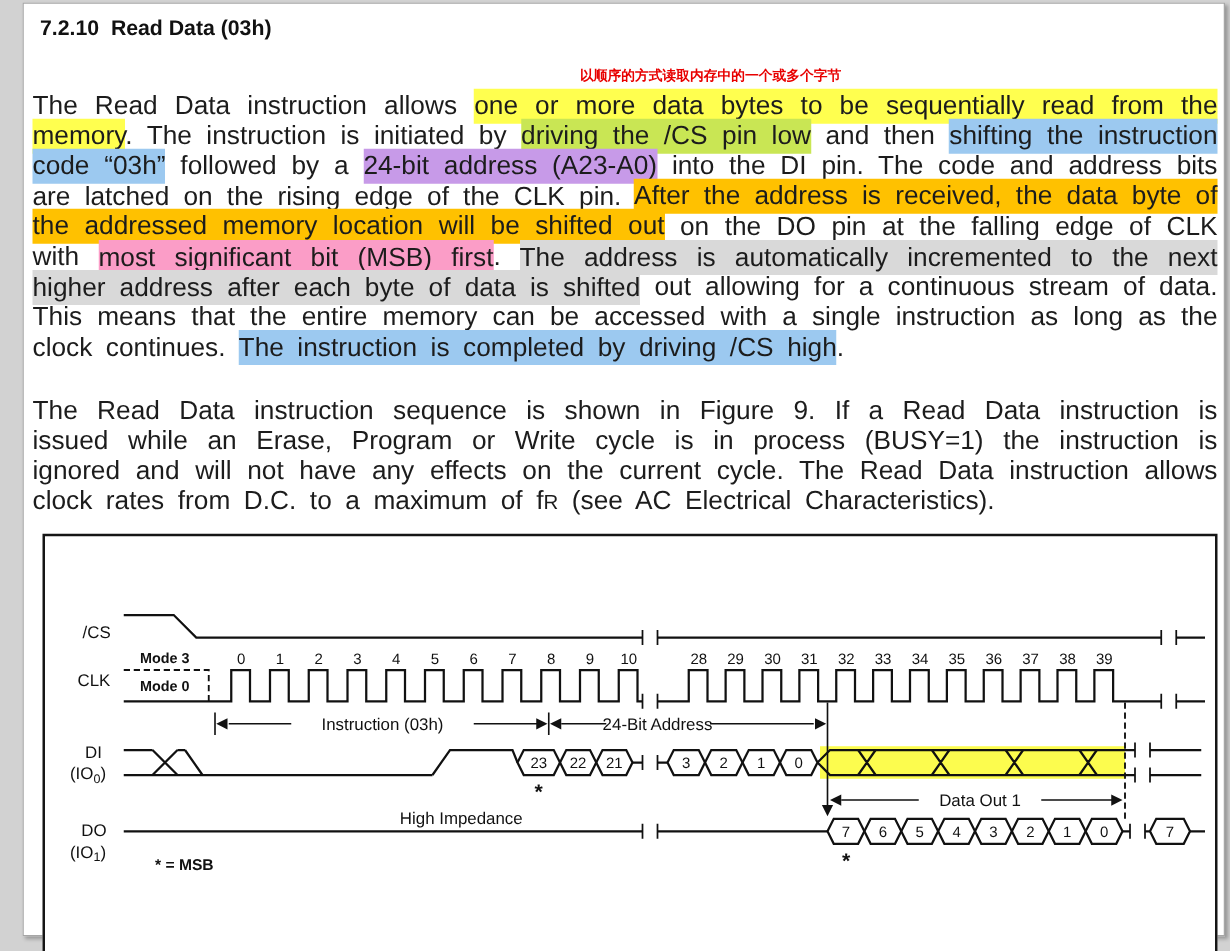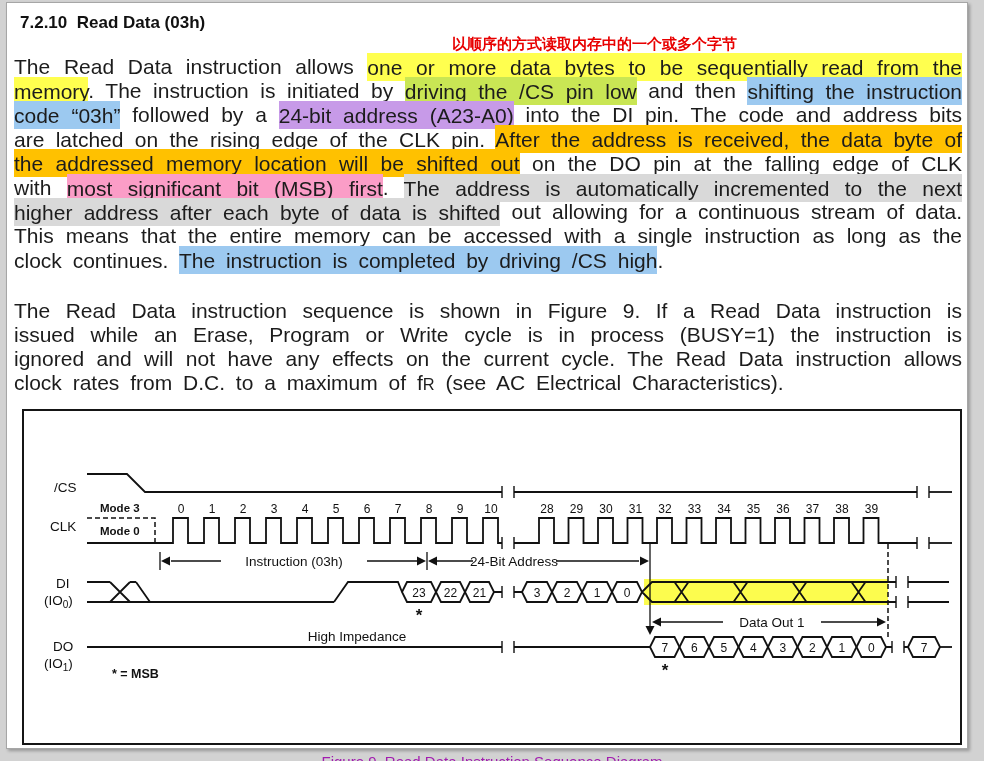--- a/index.html
+++ b/index.html
@@ -2,30 +2,30 @@
 <html style="--annotation-red: #e80000;"><head>
 <meta charset="utf-8">
 <style>
   html,body{margin:0;padding:0;}
   body{
     width:984px;height:761px;position:relative;overflow:hidden;
     background:#d2d2d2;
     font-family:"Liberation Sans",sans-serif;
   }
   .page{
-    position:absolute;left:6px;top:2px;width:962px;height:747px;
+    position:absolute;left:18px;top:2px;width:962px;height:747px;
     background:#ffffff;border:1px solid #a6a6a6;box-sizing:border-box;
     padding:0 7px;box-shadow:2px 2px 3px rgba(0,0,0,.28);
   }
   h1.title{
     margin:9px 0 0 6px;font-size:17px;line-height:22px;font-weight:bold;
     color:#111;white-space:pre;
   }
   .cn{
-    margin:1px 0 0 438px;font-size:15px;line-height:17px;font-weight:bold;
+    margin:19px 0 0 438px;font-size:11px;line-height:17px;font-weight:bold;
     color:var(--annotation-red,#e80000);
   }
   p.body{
     width:948px;margin:3px 0 0 0;font-size:21px;line-height:24.2px;
     text-align:justify;word-spacing:5px;color:#1c1c1c;
   }
   p.body.second{margin-top:26px;}
   p.body mark{color:inherit;padding:2.5px 0;}
   .sc{font-size:78%;}
   .figure-box{

